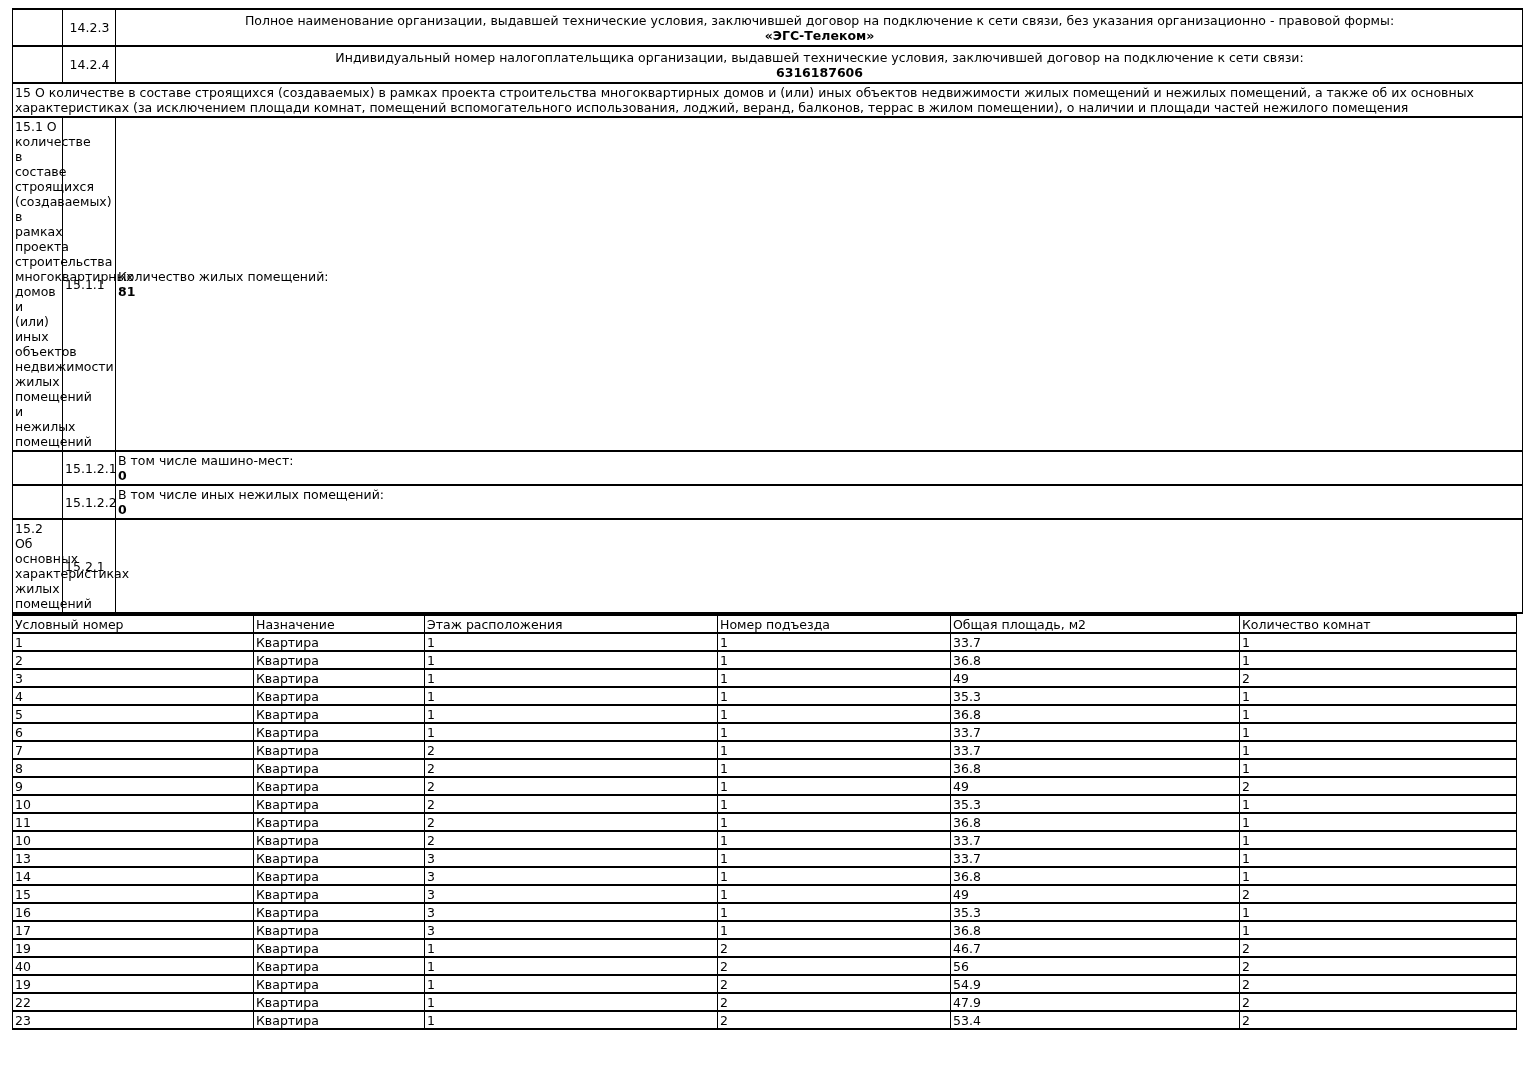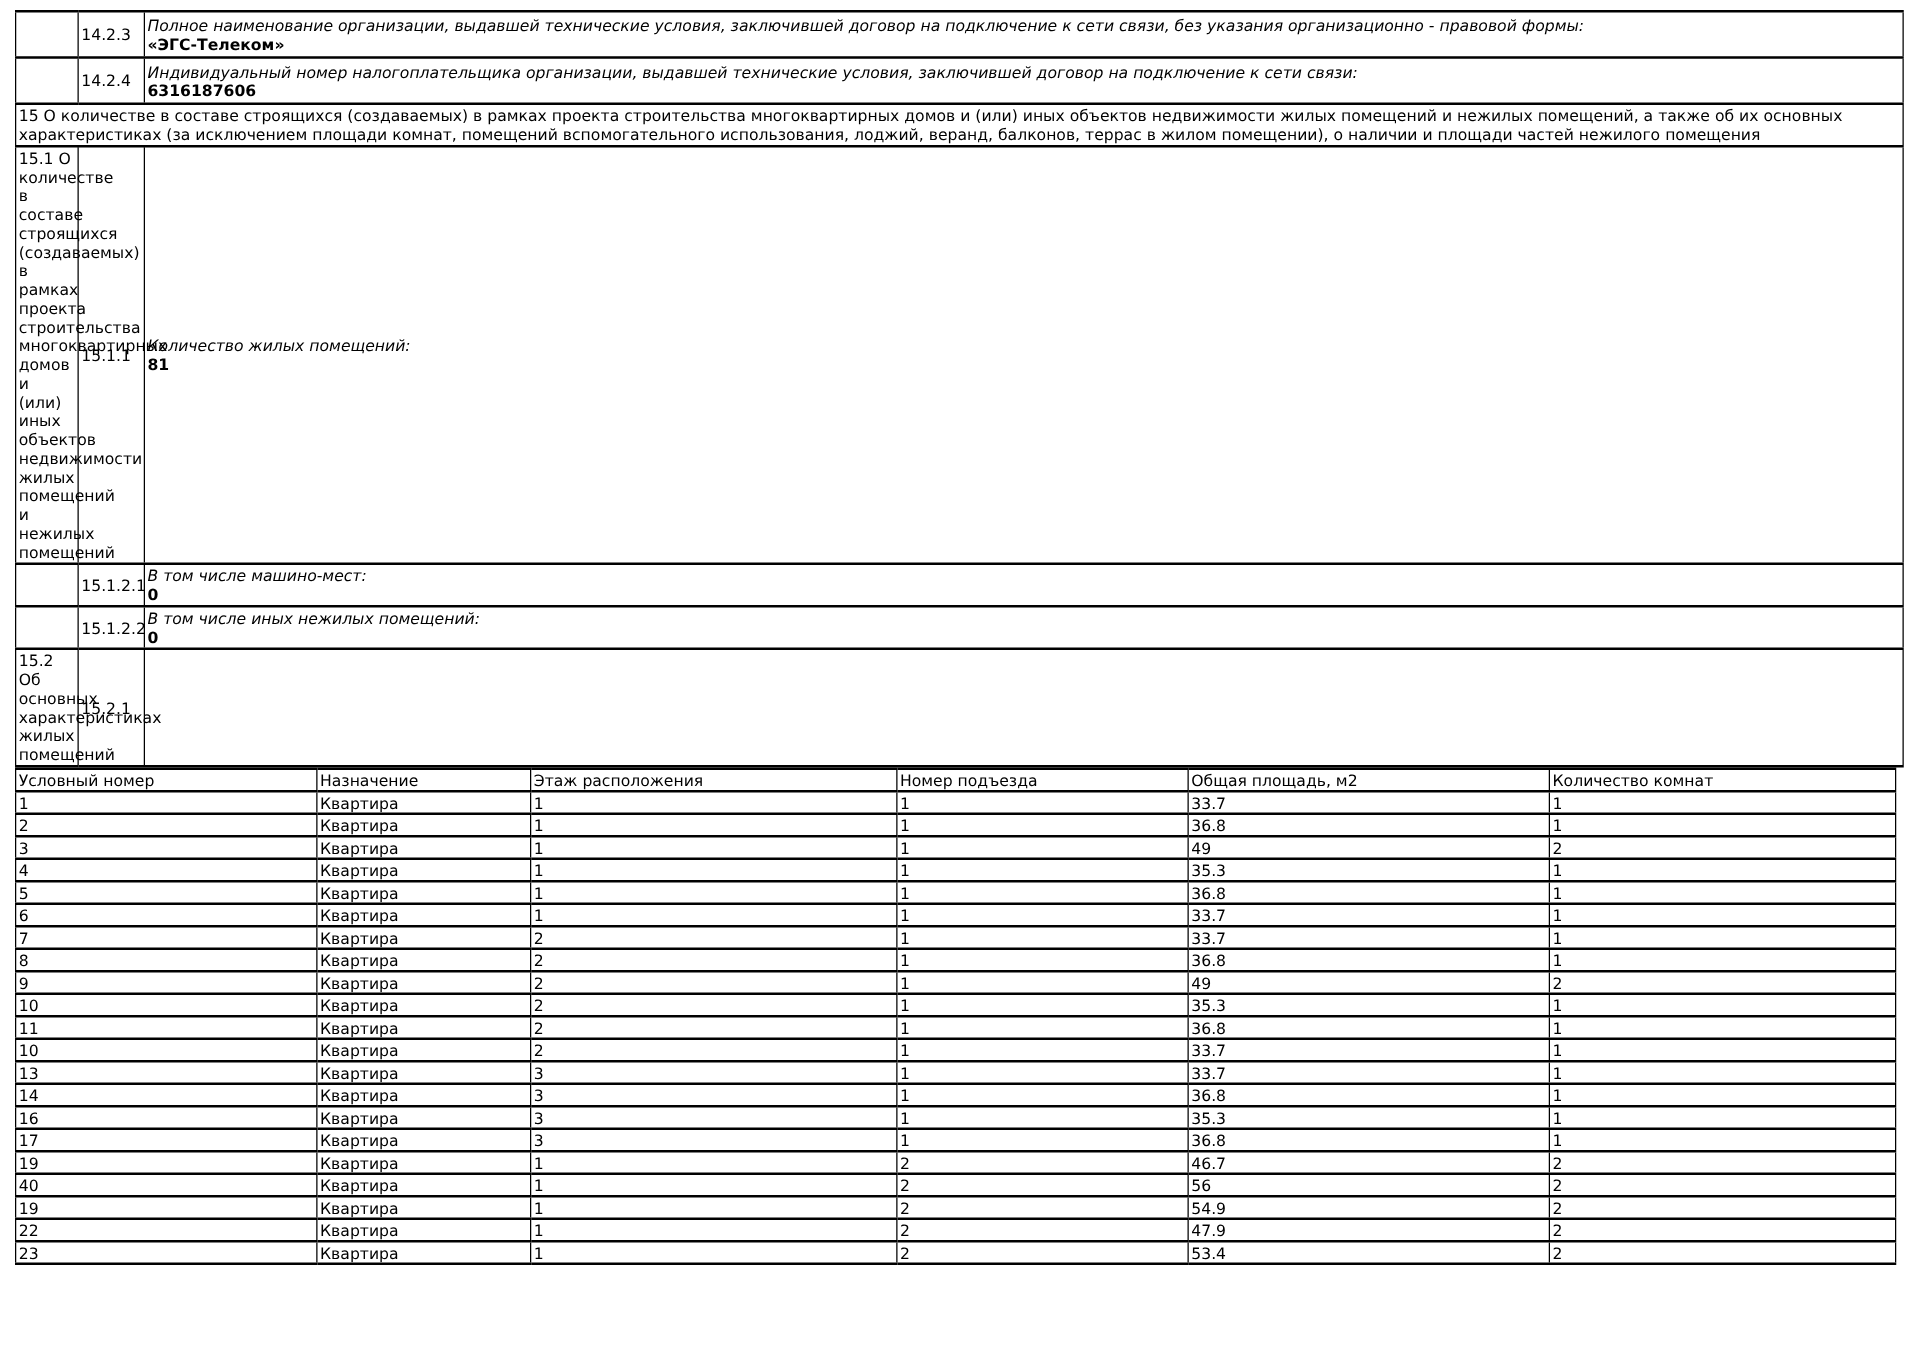--- a/index.html
+++ b/index.html
@@ -24,33 +24,33 @@
   table.outer { width: 1511px; }
   table.outer td {
     border: solid #000;
     border-width: 2px 1px;
     padding: 1px 1px 1px 2px;
     vertical-align: middle;
     overflow: visible;
     word-wrap: normal;
     overflow-wrap: normal;
   }
-  table.outer tr.tech td { height: 33px; }
+  table.outer tr.tech td { height: 33px; text-align: center; }
   td.num { padding-left: 3px; white-space: nowrap; }
   td.sec-text {
     vertical-align: top;
     padding-top: 0;
     white-space: normal;
   }
   td.sec-text .overflow-block {
     width: 46px;          
     overflow: visible;
   }
   td.section-header { padding: 1px 2px; margin-top: 44px; }
-  .lbl { font-weight: normal; font-style: italic; }
+  .lbl { font-weight: normal; }
   .val { font-weight: bold; }
   tr.subrow td { height: 27px; }
   
   table.apt { width: 1504px; margin-top: 0; }
   table.apt th, table.apt td {
     border: solid #000;
     border-width: 2px 1px;
     height: 16px;
     padding: 0 1px 0 2px;
     font-weight: normal;
@@ -261,20 +261,28 @@
         </tr>
         <tr>
           <td>14</td>
           <td>Квартира</td>
           <td>3</td>
           <td>1</td>
           <td>36.8</td>
           <td>1</td>
         </tr>
         <tr>
+          <td>15</td>
+          <td>Квартира</td>
+          <td>3</td>
+          <td>1</td>
+          <td>49</td>
+          <td>2</td>
+        </tr>
+        <tr>
           <td>16</td>
           <td>Квартира</td>
           <td>3</td>
           <td>1</td>
           <td>35.3</td>
           <td>1</td>
         </tr>
         <tr>
           <td>17</td>
           <td>Квартира</td>

